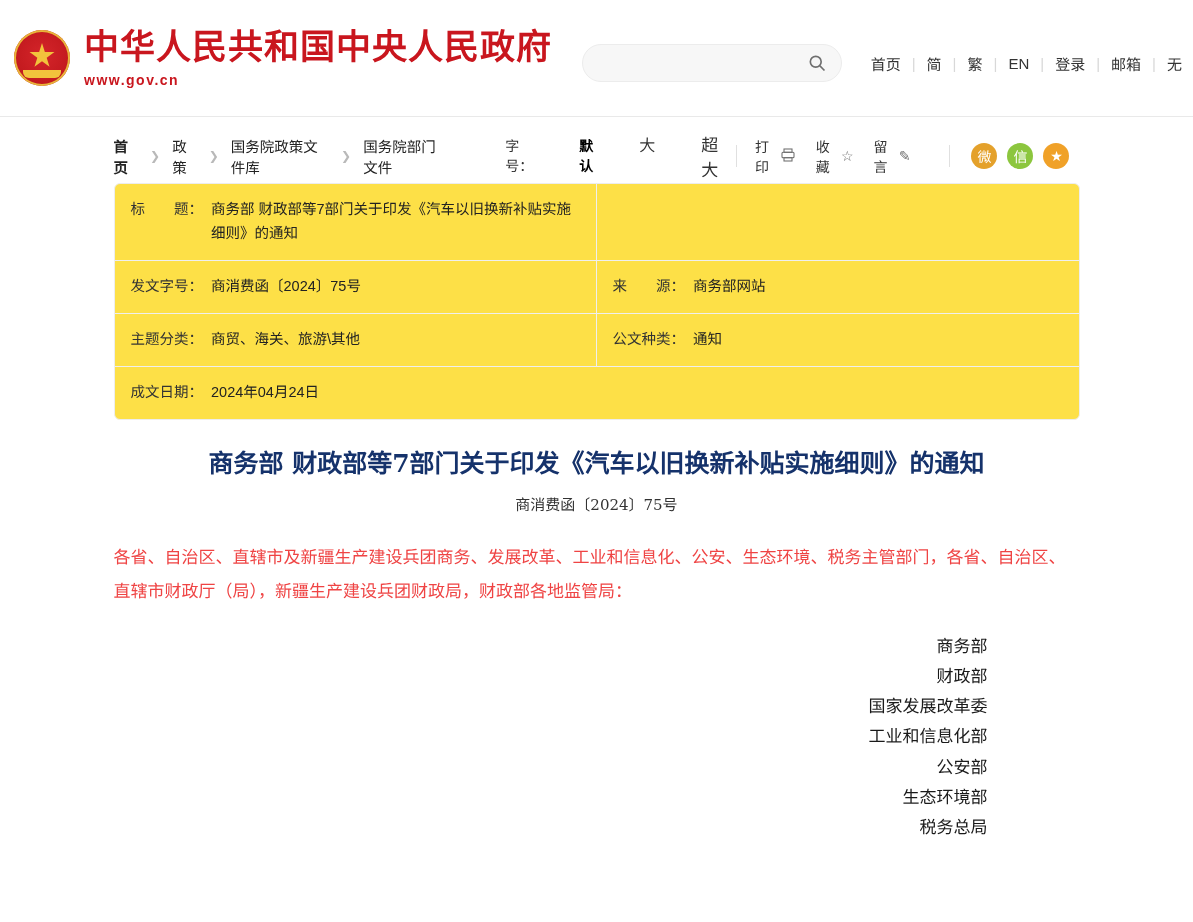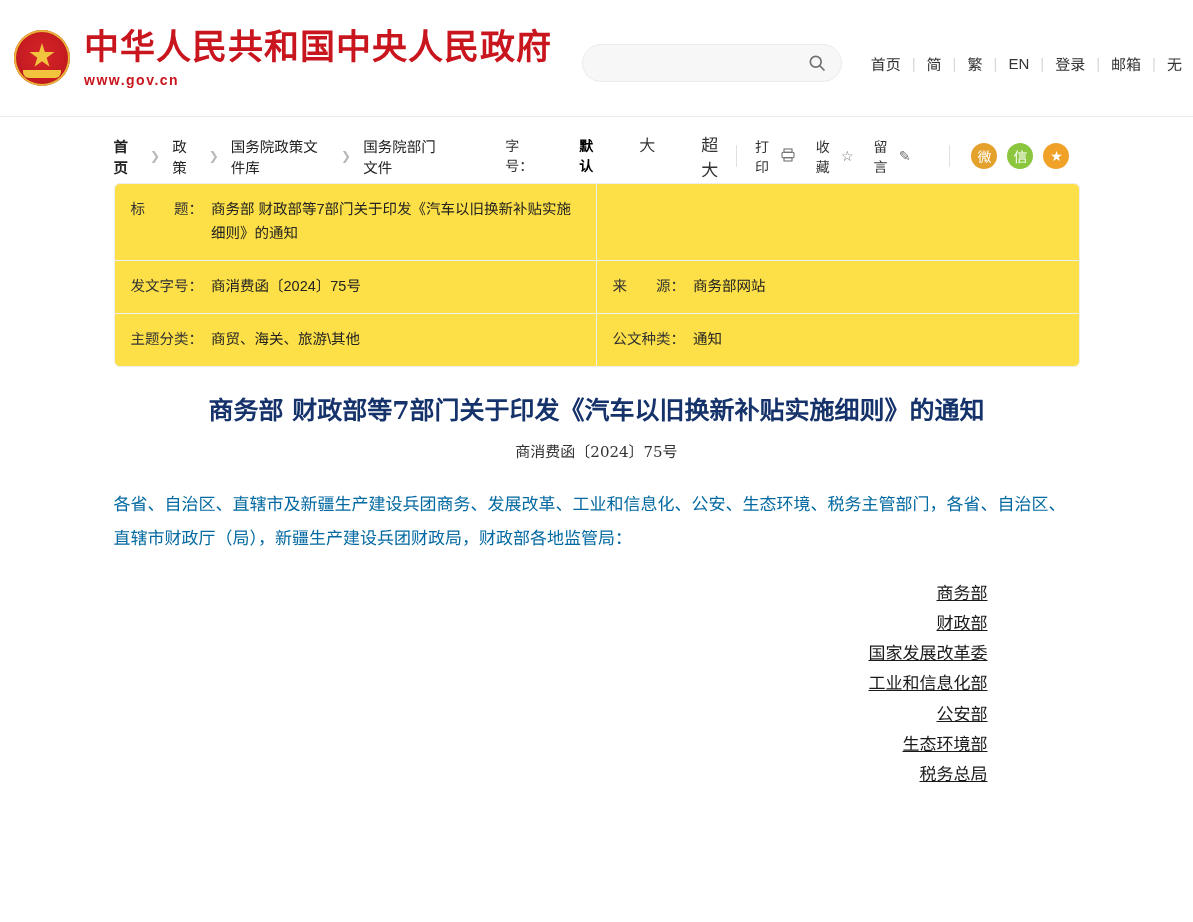--- a/index.html
+++ b/index.html
@@ -207,33 +207,33 @@
     margin-top: 12px;
     font-family: "DejaVu Serif", "Liberation Serif", serif;
     font-size: 15px;
     color: #333;
   }
   .art-body {
     margin-top: 26px;
     text-align: left;
     font-size: 17px;
     line-height: 2.0;
-    color: #0369a1;
+    color: #ef4444;
     font-family: "DejaVu Sans", "Liberation Sans", sans-serif;
   }
   .art-body p { margin: 0 0 6px 0; }
   .indent { text-indent: 2em; }
   .signoff {
     margin-top: 24px;
     text-align: right;
     font-size: 17px;
     line-height: 1.78;
     color: #1a1a1a;
   }
-  .signoff div { padding-right: 92px; text-decoration: underline; }
+  .signoff div { padding-right: 92px; }
 </style>
 </head>
 <body>
 
 <div class="site-header">
   <div class="brand">
     <div class="emblem"></div>
     <div class="brand-text">
       <div class="brand-title">中华人民共和国中央人民政府</div>
       <div class="brand-sub">www.gov.cn</div>
@@ -336,20 +336,26 @@
   <div class="meta-row">
     <div class="meta-cell half left-half">
       <span class="meta-k">主题分类：</span>
       <span class="meta-v">商贸、海关、旅游\其他</span>
     </div>
     <div class="meta-cell half">
       <span class="meta-k">公文种类：</span>
       <span class="meta-v">通知</span>
     </div>
   </div>
+  <div class="meta-row">
+    <div class="meta-cell full">
+      <span class="meta-k">成文日期：</span>
+      <span class="meta-v">2024年04月24日</span>
+    </div>
+  </div>
 </div>
 
 <div class="article">
   <div class="art-title">商务部 财政部等7部门关于印发《汽车以旧换新补贴实施细则》的通知</div>
   <div class="art-subtitle">商消费函〔2024〕75号</div>
 
   <div class="art-body">
     <p>各省、自治区、直辖市及新疆生产建设兵团商务、发展改革、工业和信息化、公安、生态环境、税务主管部门，各省、自治区、直辖市财政厅（局），新疆生产建设兵团财政局，财政部各地监管局：</p>
   </div>
 

